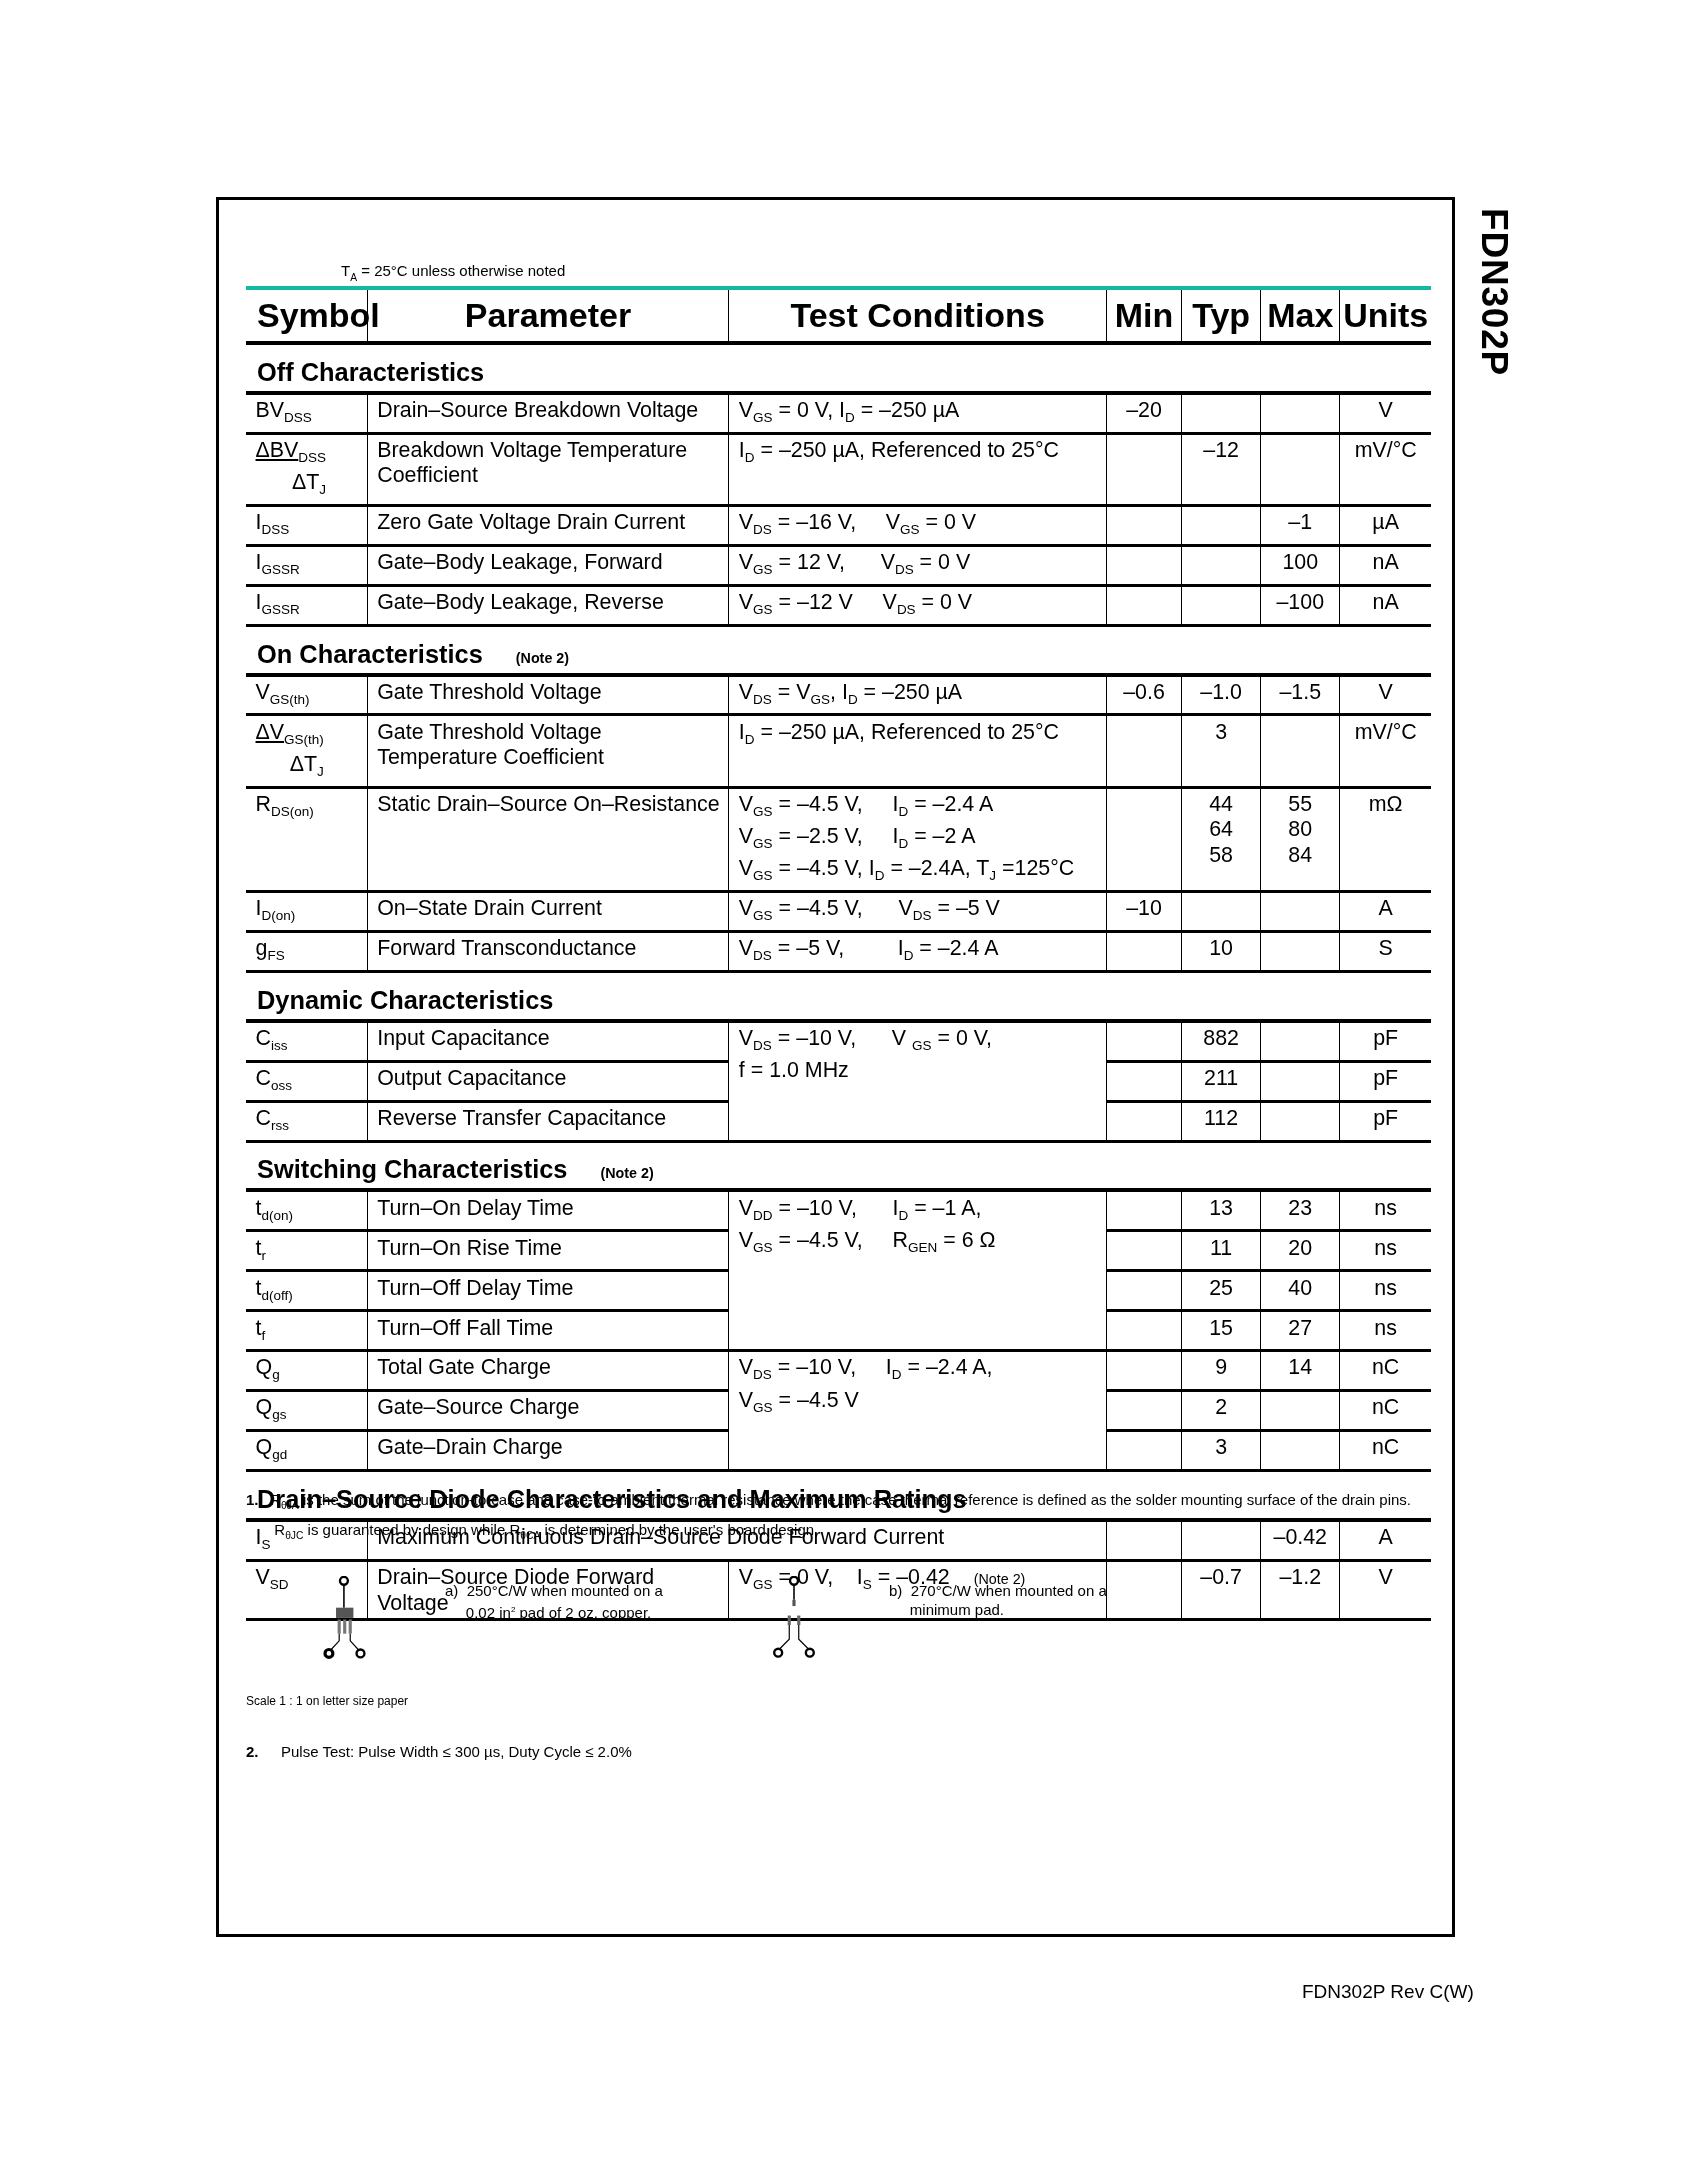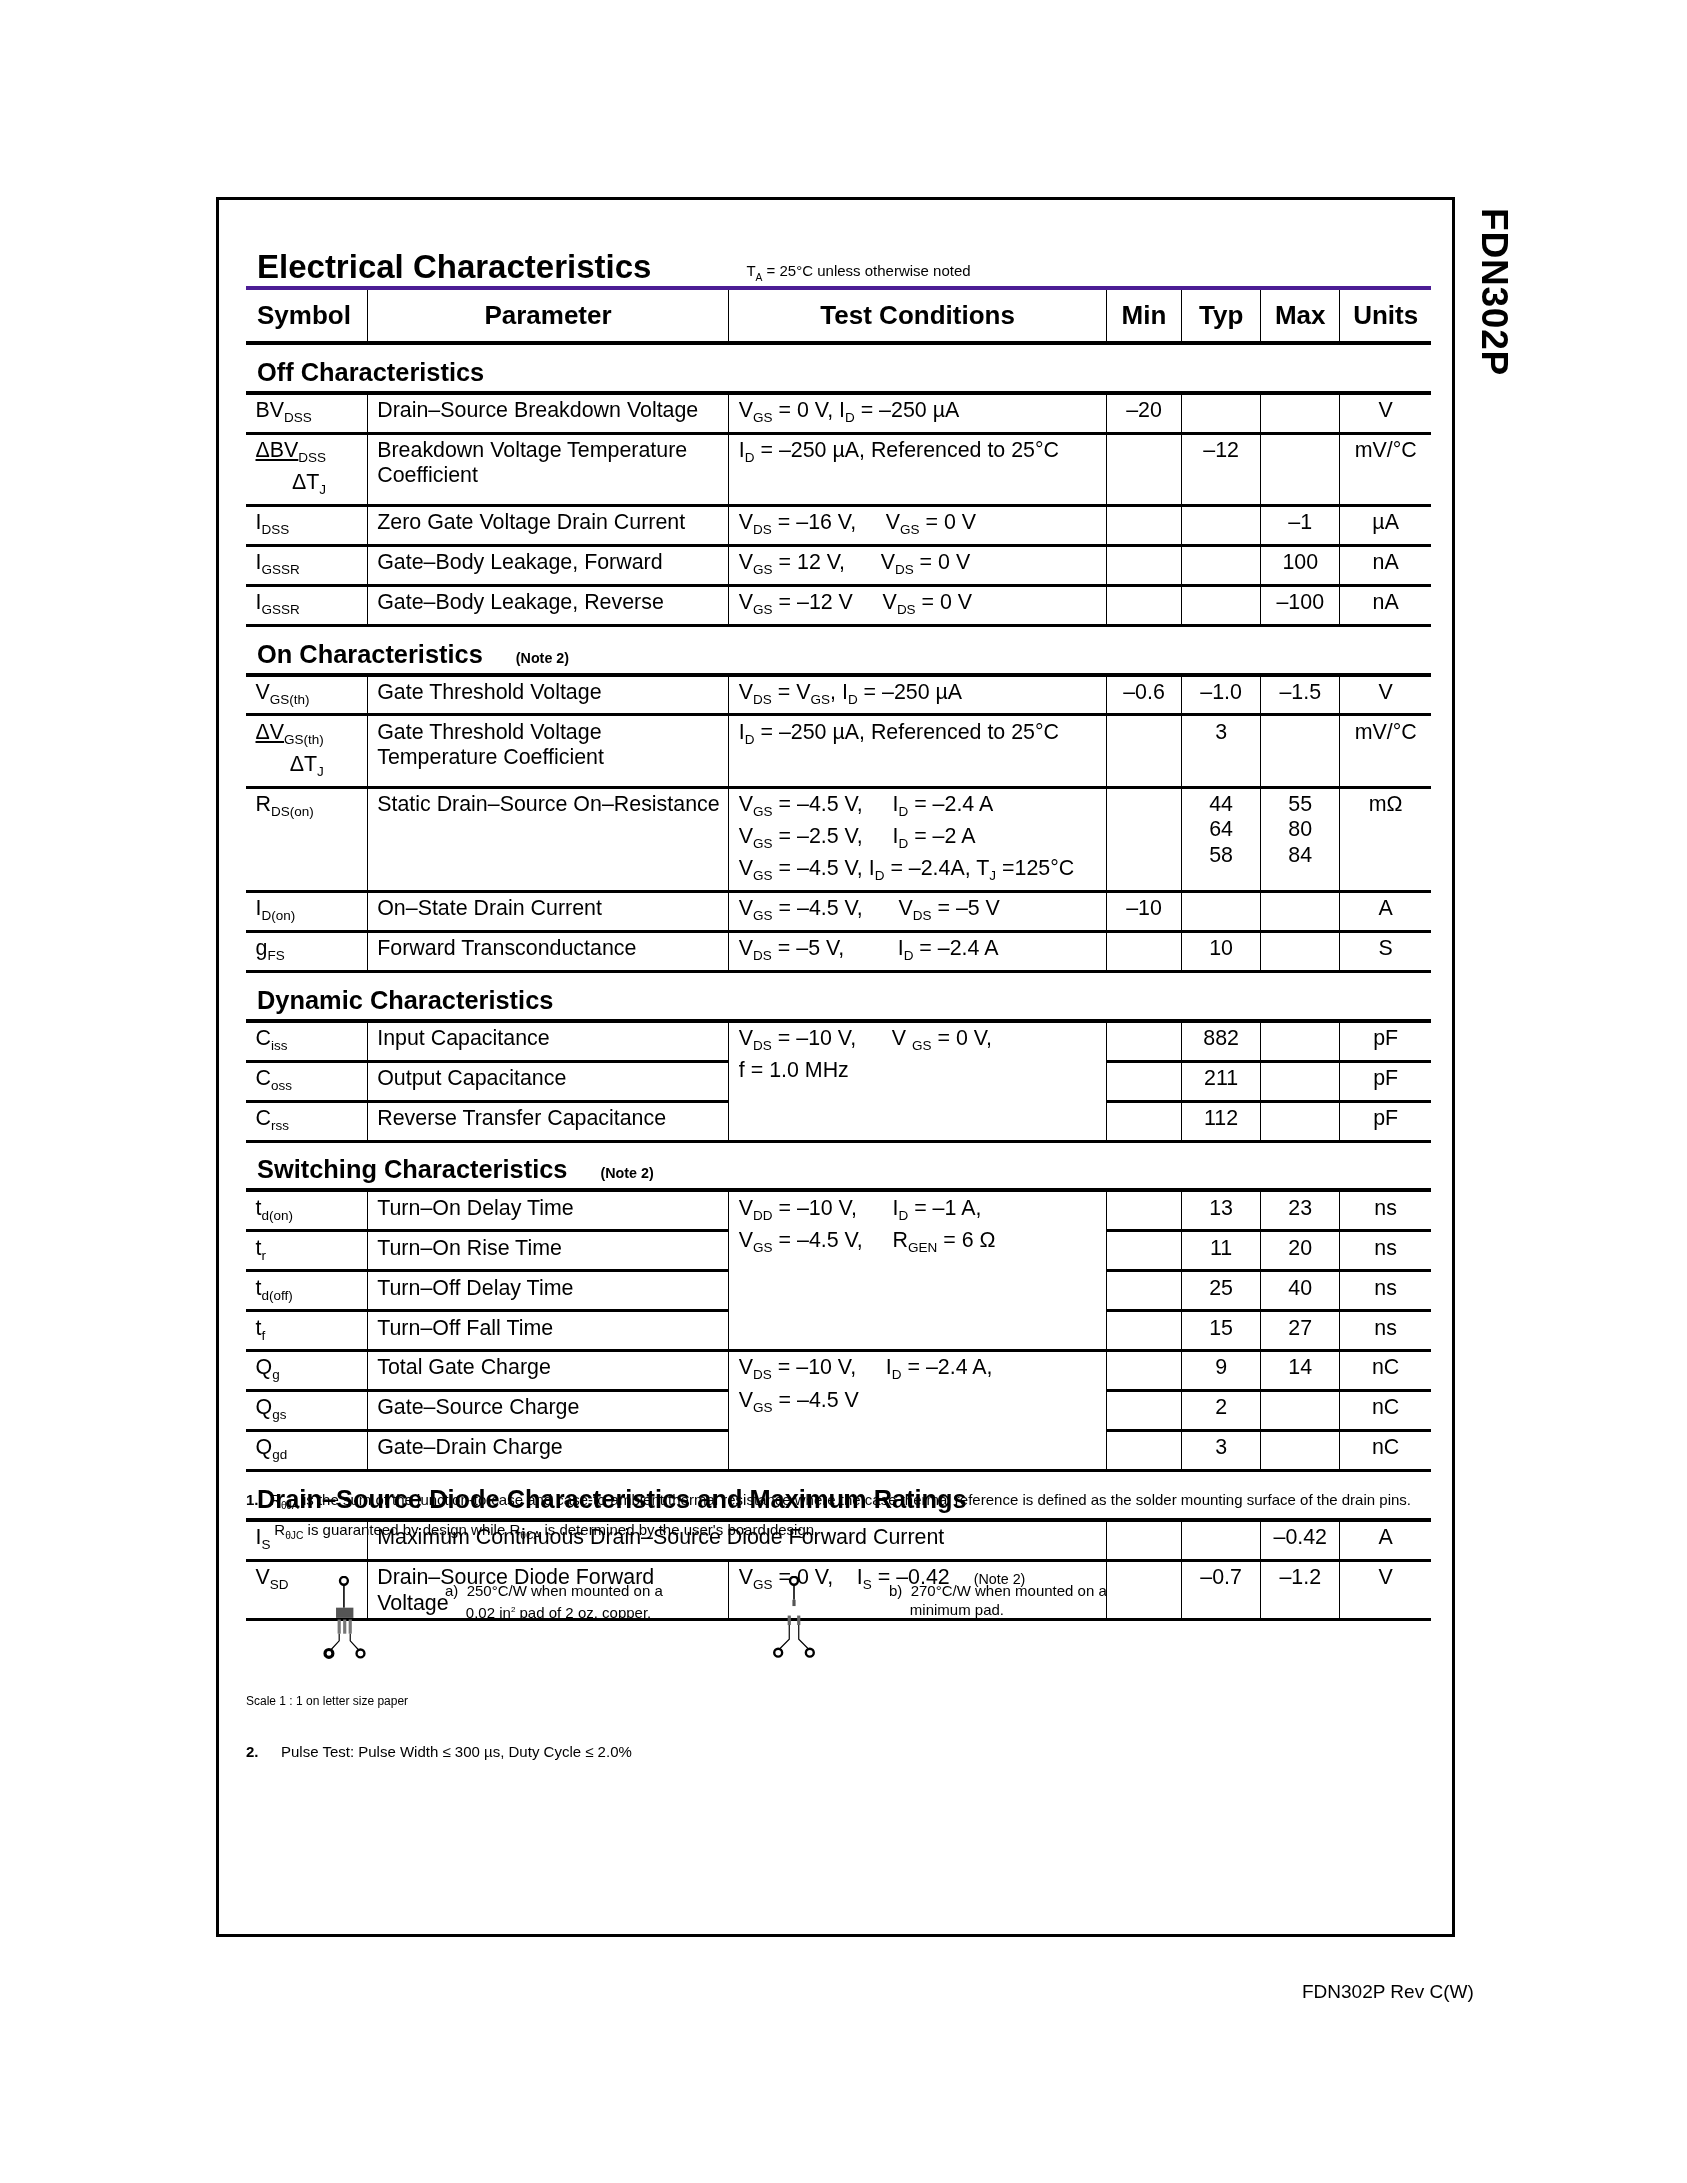--- a/index.html
+++ b/index.html
@@ -24,22 +24,22 @@
 
   table { border-collapse: collapse; width: 1185px; table-layout: fixed; }
   col.c-sym { width: 121px; }
   col.c-par { width: 361px; }
   col.c-cond { width: 377px; }
   col.c-min { width: 75px; }
   col.c-typ { width: 79px; }
   col.c-max { width: 79px; }
   col.c-unit { width: 91px; }
   th {
-    font-size: 26px; font-weight: bold; height: 49px;
-    border-top: 4px solid #4c1d95; border-bottom: 4px solid #000;
+    font-size: 34px; font-weight: bold; height: 49px;
+    border-top: 4px solid #14b8a6; border-bottom: 4px solid #000;
     border-left: 1.6px solid #000;
   }
   th:first-child { border-left: none; text-align: left; padding-left: 11px; }
   td {
     font-size: 21.4px; vertical-align: top; padding: 3.2px 8px 1.6px 9.5px;
     border-left: 1.6px solid #000; border-bottom: 3.2px solid #000; line-height: 25.4px;
   }
   td:first-child { border-left: none; }
   td.num { text-align: center; padding-left: 3.2px; padding-right: 3.2px; }
   tr.sec td {
@@ -65,21 +65,20 @@
   .footer { position: absolute; left: 1302px; top: 1981px; font-size: 19px; }
 </style>
 </head>
 <body>
 
 <div class="frame"></div>
 <div class="side-title">FDN302P</div>
 
 <div class="content">
   <div class="title-row">
-    <span class="title">Electrical Characteristics</span>
     <span class="title-note"><span>T</span><sub>A</sub><span> = 25°C unless otherwise noted</span></span>
   </div>
 
   <table>
     <colgroup>
       <col class="c-sym">
         <col class="c-par">
         <col class="c-cond">
         <col class="c-min">
         <col class="c-typ">

